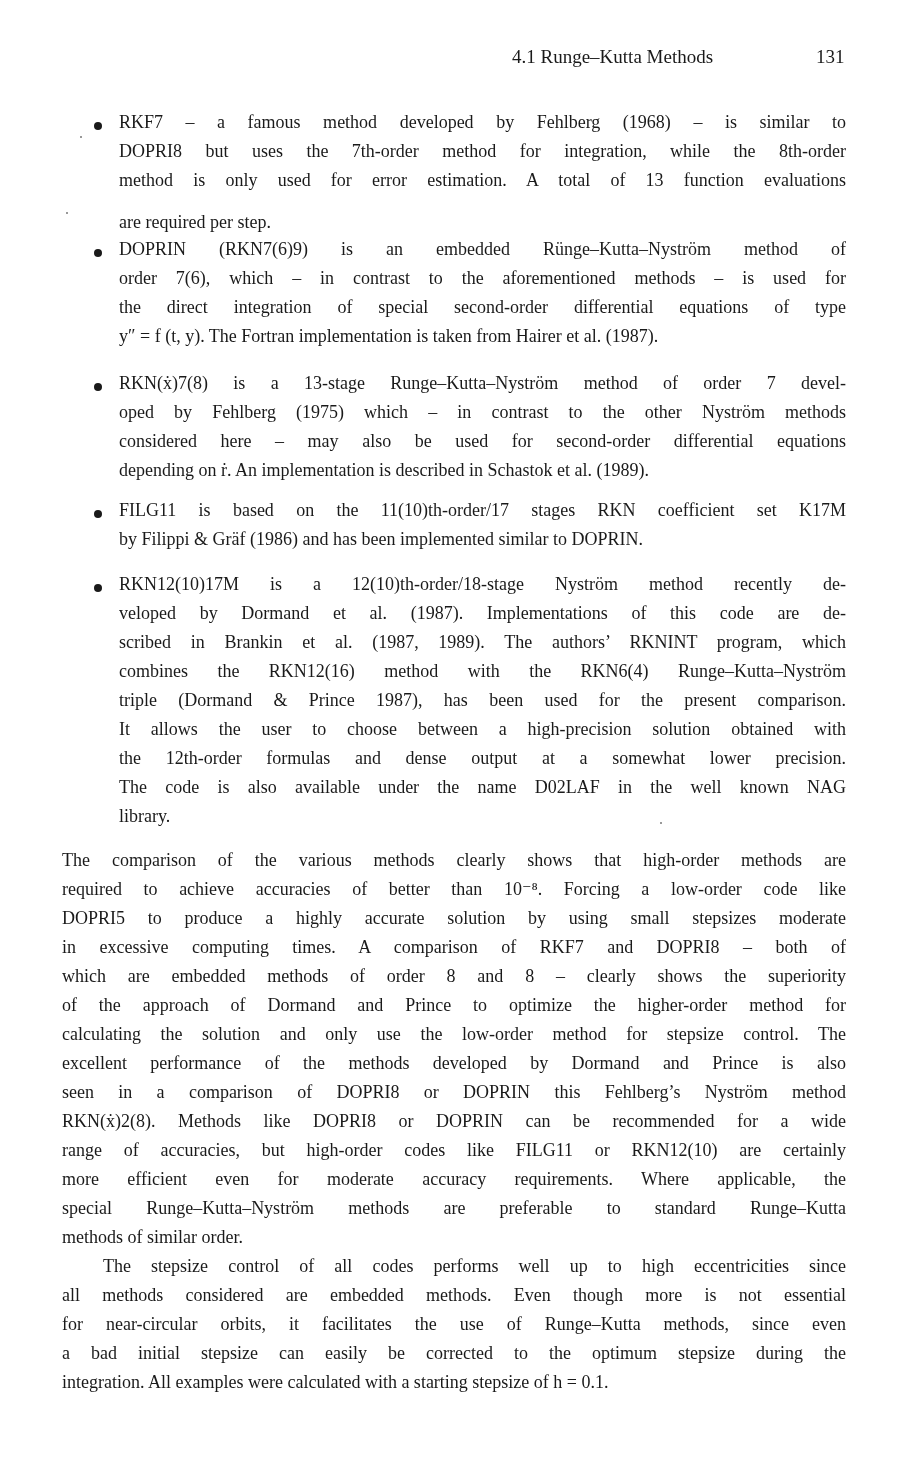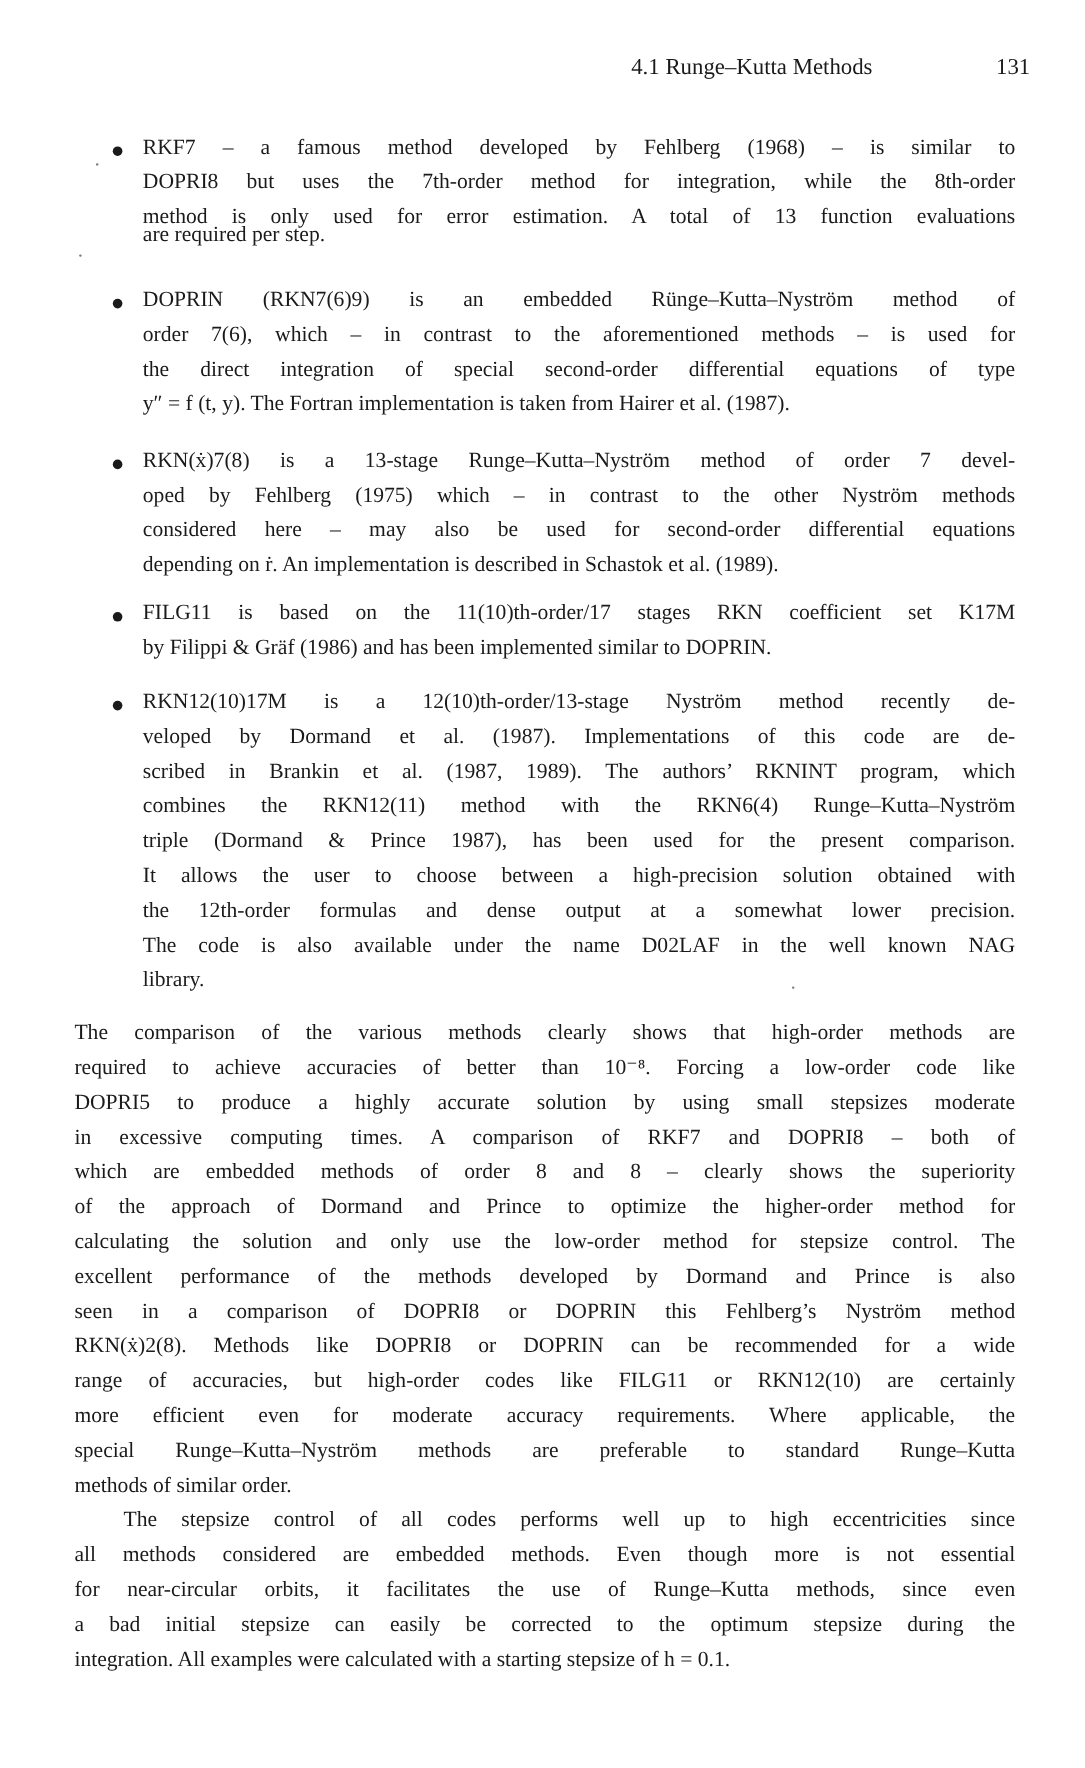--- a/index.html
+++ b/index.html
@@ -3,21 +3,21 @@
 <meta charset="utf-8">
 <style>
   html, body { margin: 0; padding: 0; background: #ffffff; }
   body {
     width: 904px; height: 1473px; position: relative; overflow: hidden;
     font-family: "Liberation Serif", "DejaVu Serif", serif;
     color: #1a1a1a;
   }
   .page { position: absolute; left: 0; top: 0; width: 904px; height: 1473px; }
   .running-head {
-    position: absolute; top: 46px; left: 18px; width: 879px; height: 26px;
+    position: absolute; top: 46px; left: 4px; width: 879px; height: 26px;
     font-size: 19px;
   }
   .running-head .title { position: absolute; left: 508px; top: 0; }
   .running-head .pageno { position: absolute; left: 812px; top: 0; }
   .line {
     position: absolute; font-size: 18px; line-height: 29px; white-space: nowrap;
     text-align: justify; text-align-last: justify;
   }
   .line.last { text-align-last: left; }
   .bullet-line { left: 119px; width: 727px; }
@@ -37,21 +37,21 @@
   <div class="running-head">
     <span class="title">4.1 Runge–Kutta Methods</span>
     <span class="pageno">131</span>
   </div>
 
   <div>
     <span class="bullet-dot" style="top:122px"></span>
     <div class="line bullet-line" style="top:108px">RKF7 – a famous method developed by Fehlberg (1968) – is similar to</div>
     <div class="line bullet-line" style="top:137px">DOPRI8 but uses the 7th-order method for integration, while the 8th-order</div>
     <div class="line bullet-line" style="top:166px">method is only used for error estimation. A total of 13 function evaluations</div>
-    <div class="line bullet-line last" style="top:181px">are required per step.</div>
+    <div class="line bullet-line last" style="top:208px">are required per step.</div>
   </div>
 
   <div>
     <span class="bullet-dot" style="top:249px"></span>
     <div class="line bullet-line" style="top:235px">DOPRIN (RKN7(6)9) is an embedded Rünge–Kutta–Nyström method of</div>
     <div class="line bullet-line" style="top:264px">order 7(6), which – in contrast to the aforementioned methods – is used for</div>
     <div class="line bullet-line" style="top:293px">the direct integration of special second-order differential equations of type</div>
     <div class="line bullet-line last" style="top:322px">y″ = f (t, y). The Fortran implementation is taken from Hairer et al. (1987).</div>
   </div>
 
@@ -64,24 +64,24 @@
   </div>
 
   <div>
     <span class="bullet-dot" style="top:510px"></span>
     <div class="line bullet-line" style="top:496px">FILG11 is based on the 11(10)th-order/17 stages RKN coefficient set K17M</div>
     <div class="line bullet-line last" style="top:525px">by Filippi &amp; Gräf (1986) and has been implemented similar to DOPRIN.</div>
   </div>
 
   <div>
     <span class="bullet-dot" style="top:584px"></span>
-    <div class="line bullet-line" style="top:570px">RKN12(10)17M is a 12(10)th-order/13-stage Nyström method recently de-</div>
+    <div class="line bullet-line" style="top:570px">RKN12(10)17M is a 12(10)th-order/18-stage Nyström method recently de-</div>
     <div class="line bullet-line" style="top:599px">veloped by Dormand et al. (1987). Implementations of this code are de-</div>
     <div class="line bullet-line" style="top:628px">scribed in Brankin et al. (1987, 1989). The authors’ RKNINT program, which</div>
-    <div class="line bullet-line" style="top:657px">combines the RKN12(11) method with the RKN6(4) Runge–Kutta–Nyström</div>
+    <div class="line bullet-line" style="top:657px">combines the RKN12(16) method with the RKN6(4) Runge–Kutta–Nyström</div>
     <div class="line bullet-line" style="top:686px">triple (Dormand &amp; Prince 1987), has been used for the present comparison.</div>
     <div class="line bullet-line" style="top:715px">It allows the user to choose between a high-precision solution obtained with</div>
     <div class="line bullet-line" style="top:744px">the 12th-order formulas and dense output at a somewhat lower precision.</div>
     <div class="line bullet-line" style="top:773px">The code is also available under the name D02LAF in the well known NAG</div>
     <div class="line bullet-line last" style="top:802px">library.</div>
   </div>
 
   <div>
     <div class="line para-line" style="top:846px">The comparison of the various methods clearly shows that high-order methods are</div>
     <div class="line para-line" style="top:875px">required to achieve accuracies of better than 10⁻⁸. Forcing a low-order code like</div>

